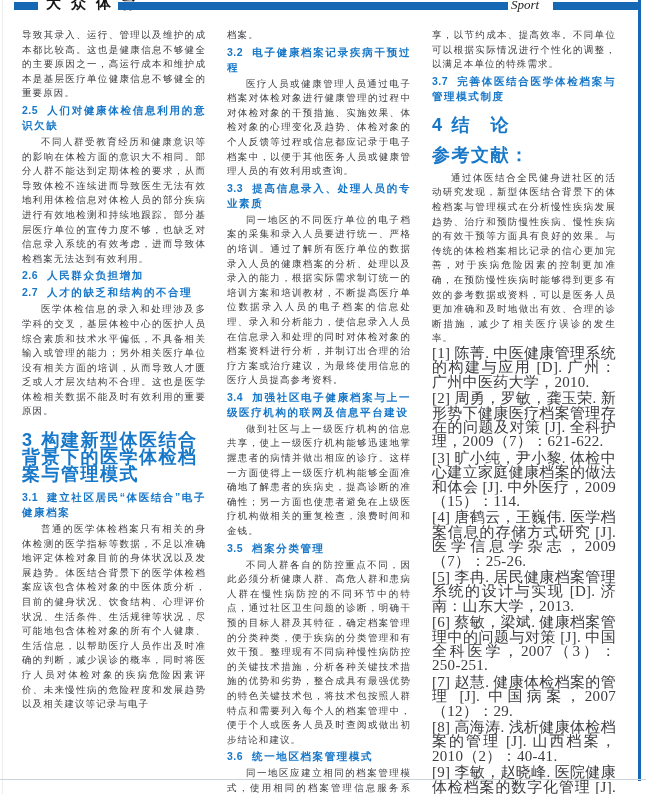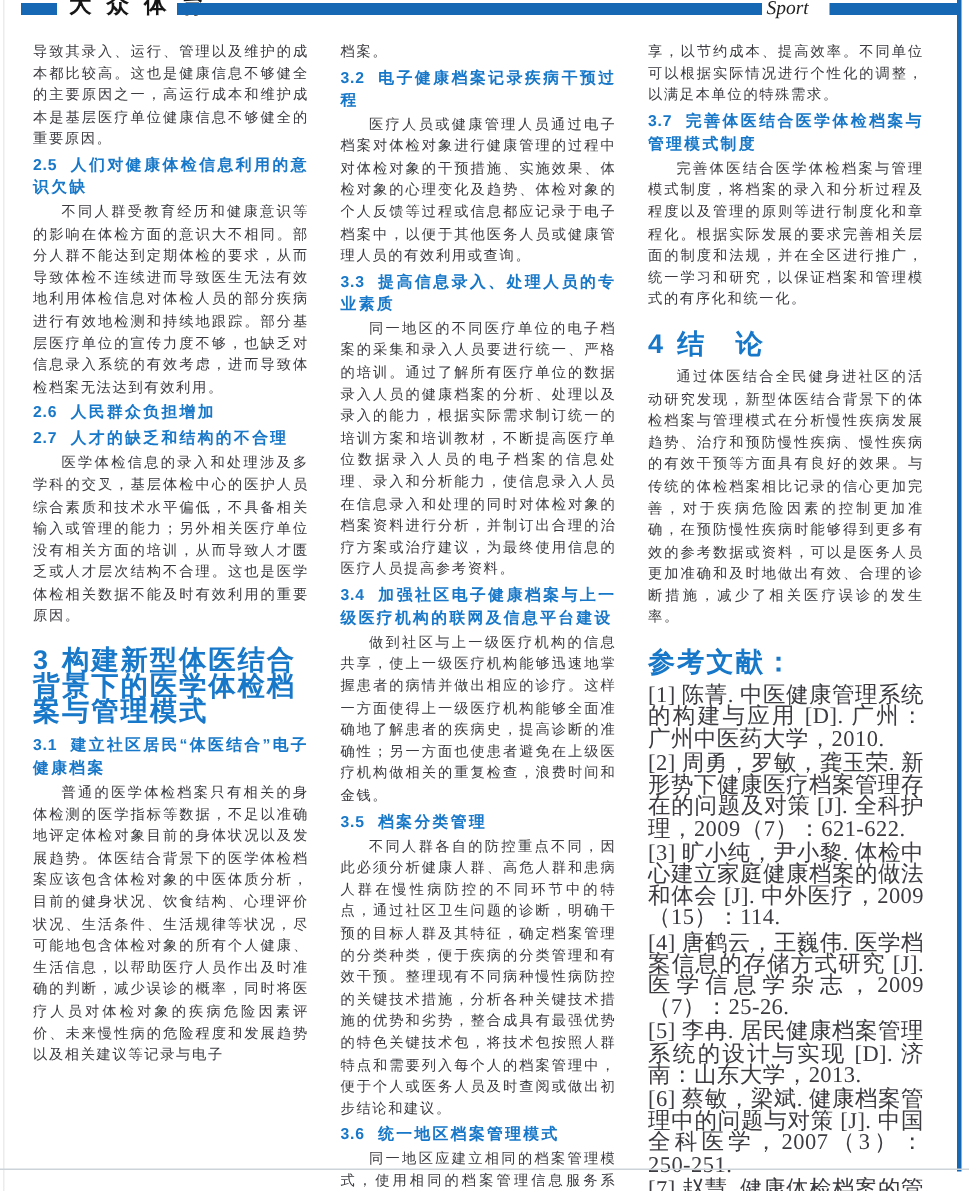--- a/index.html
+++ b/index.html
@@ -64,24 +64,23 @@
       <div class="blk h2"><span class="hnum">3.4</span>加强社区电子健康档案与上一级医疗机构的联网及信息平台建设</div>
       <div class="blk p">做到社区与上一级医疗机构的信息共享，使上一级医疗机构能够迅速地掌握患者的病情并做出相应的诊疗。这样一方面使得上一级医疗机构能够全面准确地了解患者的疾病史，提高诊断的准确性；另一方面也使患者避免在上级医疗机构做相关的重复检查，浪费时间和金钱。</div>
       <div class="blk h2"><span class="hnum">3.5</span>档案分类管理</div>
       <div class="blk p">不同人群各自的防控重点不同，因此必须分析健康人群、高危人群和患病人群在慢性病防控的不同环节中的特点，通过社区卫生问题的诊断，明确干预的目标人群及其特征，确定档案管理的分类种类，便于疾病的分类管理和有效干预。整理现有不同病种慢性病防控的关键技术措施，分析各种关键技术措施的优势和劣势，整合成具有最强优势的特色关键技术包，将技术包按照人群特点和需要列入每个人的档案管理中，便于个人或医务人员及时查阅或做出初步结论和建议。</div>
       <div class="blk h2"><span class="hnum">3.6</span>统一地区档案管理模式</div>
       <div class="blk p">同一地区应建立相同的档案管理模式，使用相同的档案管理信息服务系统，便于不同级别的医疗单位进行信息的共</div>
     </div>
   <div class="col col3">
       <div class="blk pc">享，以节约成本、提高效率。不同单位可以根据实际情况进行个性化的调整，以满足本单位的特殊需求。</div>
       <div class="blk h2"><span class="hnum">3.7</span>完善体医结合医学体检档案与管理模式制度</div>
-      <div class="blk p">完善体医结合医学体检档案与管理模式制度，将档案的录入和分析过程及程度以及管理的原则等进行制度化和章程化。根据实际发展的要求完善相关层面的制度和法规，并在全区进行推广，统一学习和研究，以保证档案和管理模式的有序化和统一化。</div>
       <div class="blk h1"><span class="hnum">4</span>结　论</div>
+      <div class="blk h1">参考文献：</div>
       <div class="blk p">通过体医结合全民健身进社区的活动研究发现，新型体医结合背景下的体检档案与管理模式在分析慢性疾病发展趋势、治疗和预防慢性疾病、慢性疾病的有效干预等方面具有良好的效果。与传统的体检档案相比记录的信心更加完善，对于疾病危险因素的控制更加准确，在预防慢性疾病时能够得到更多有效的参考数据或资料，可以是医务人员更加准确和及时地做出有效、合理的诊断措施，减少了相关医疗误诊的发生率。</div>
-      <div class="blk h1">参考文献：</div>
       <div class="blk ref">[1] 陈菁. 中医健康管理系统的构建与应用 [D]. 广州：广州中医药大学，2010.</div>
       <div class="blk ref">[2] 周勇，罗敏，龚玉荣. 新形势下健康医疗档案管理存在的问题及对策 [J]. 全科护理，2009（7）：621-622.</div>
       <div class="blk ref">[3] 旷小纯，尹小黎. 体检中心建立家庭健康档案的做法和体会 [J]. 中外医疗，2009（15）：114.</div>
       <div class="blk ref">[4] 唐鹤云，王巍伟. 医学档案信息的存储方式研究 [J]. 医学信息学杂志，2009（7）：25-26.</div>
       <div class="blk ref">[5] 李冉. 居民健康档案管理系统的设计与实现 [D]. 济南：山东大学，2013.</div>
       <div class="blk ref">[6] 蔡敏，梁斌. 健康档案管理中的问题与对策 [J]. 中国全科医学，2007（3）：250-251.</div>
       <div class="blk ref">[7] 赵慧. 健康体检档案的管理 [J]. 中国病案，2007（12）：29.</div>
       <div class="blk ref">[8] 高海涛. 浅析健康体检档案的管理 [J]. 山西档案，2010（2）：40-41.</div>
       <div class="blk ref">[9] 李敏，赵晓峰. 医院健康体检档案的数字化管理 [J]. 山西档案，2010（S1）：55-56.</div>
     </div>

